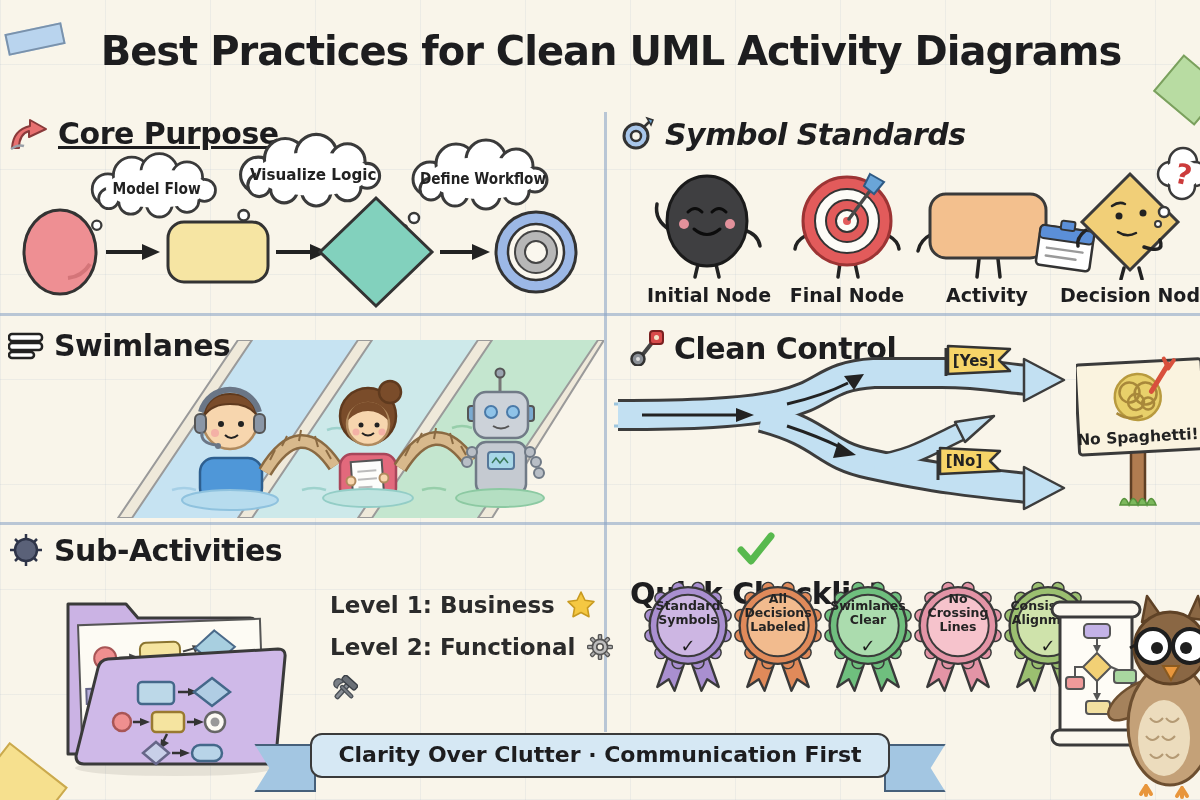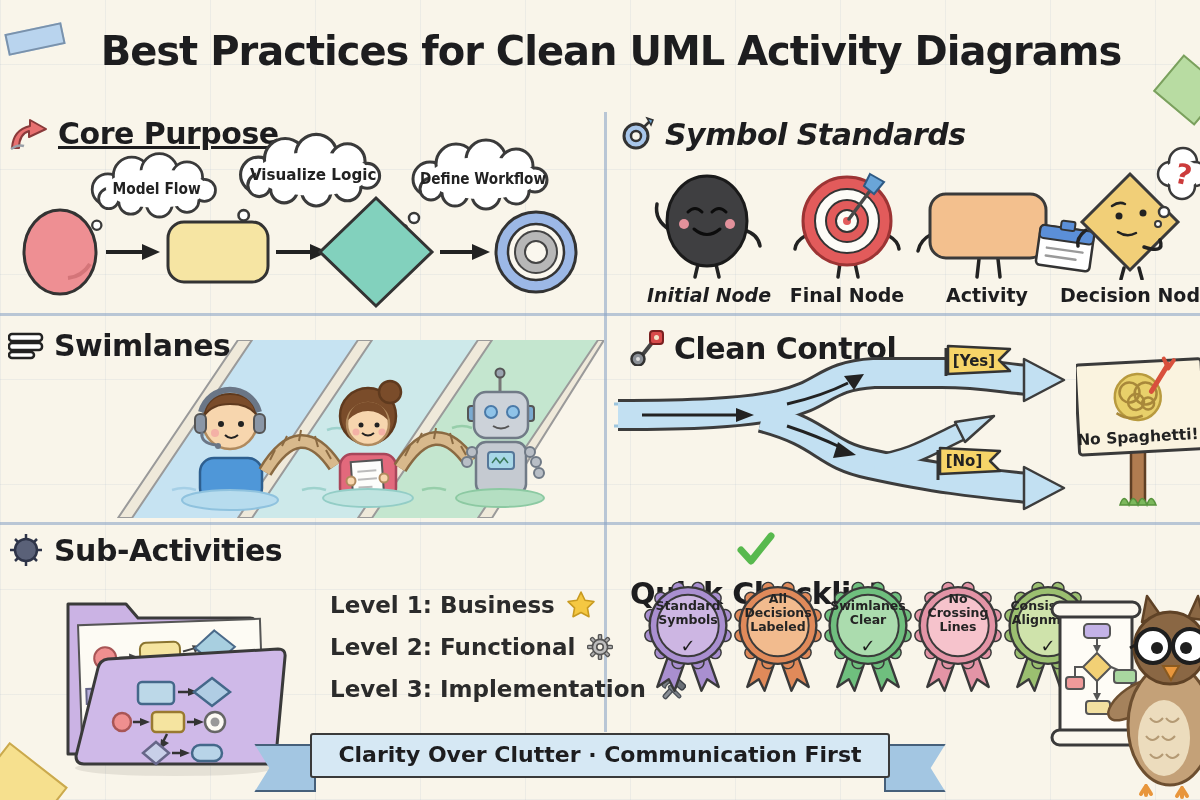--- a/index.html
+++ b/index.html
@@ -58,21 +58,21 @@
   .badge-svg{position:absolute;inset:0;width:96px;height:118px;}
   .badge-text{position:absolute;left:6px;right:6px;top:12px;height:46px;display:flex;align-items:center;justify-content:center;
     text-align:center;font-size:12.5px;line-height:1.12;font-weight:700;color:#242424;white-space:pre-line;}
   .badge-check{position:absolute;left:0;right:0;top:57px;text-align:center;font-size:18px;font-weight:700;color:#1e1e1e;}
   .scroll-owl-svg{position:absolute;left:1050px;top:560px;width:150px;height:240px;}
   
   .banner-wrap{position:absolute;left:0;right:0;top:733px;display:flex;justify-content:center;align-items:flex-start;}
   .banner-tail{width:58px;height:44px;background:#a3c6e2;border:2px solid #46607a;margin-top:11px;}
   .tail-left{clip-path:polygon(0 0,100% 0,100% 100%,0 100%,24% 50%);margin-right:-6px;}
   .tail-right{clip-path:polygon(0 0,100% 0,76% 50%,100% 100%,0 100%);margin-left:-6px;}
-  .banner-center{position:relative;background:#d6e8f4;border:2.5px solid #3a3a3a;border-radius:3px;
+  .banner-center{position:relative;background:#d6e8f4;border:2.5px solid #3a3a3a;border-radius:12px;
     padding:7px 26px 9px;font-size:22px;font-weight:700;white-space:nowrap;z-index:2;}
 </style>
 </head>
 <body>
 
 <div class="canvas">
 
   <svg width="0" height="0" style="position:absolute" aria-hidden="true">
     <defs>
       <symbol id="sym-cloud" viewBox="0 0 160 100">
@@ -225,21 +225,21 @@
     <circle cx="14" cy="76" r="5" fill="#fff" stroke="#3a3a3a" stroke-width="2.5"></circle>
     <g stroke="#3a3a3a" stroke-width="2.5" fill="#fff">
       <circle cx="20" cy="38" r="12"></circle>
         <circle cx="33" cy="26" r="14"></circle>
       <circle cx="45" cy="38" r="12"></circle>
         <circle cx="32" cy="50" r="13"></circle>
     </g>
     <ellipse cx="32" cy="38" rx="18" ry="14" fill="#fff"></ellipse>
     <text x="33" y="48" text-anchor="middle" font-size="28" font-weight="bold" fill="#cc3b3b" transform="rotate(12 33 40)">?</text>
   </svg>
-  <div class="sym-label" style="left:647px;width:120px;font-style:italic;">Initial Node</div>
+  <div class="sym-label" style="left:647px;width:120px;">Initial Node</div>
   <div class="sym-label" style="left:787px;width:120px;">Final Node</div>
   <div class="sym-label" style="left:927px;width:120px;">Activity</div>
   <div class="sym-label" style="left:1060px;width:140px;">Decision Node</div>
 
   <div class="section-header hdr-swim">
     <svg width="36" height="28" viewBox="0 0 36 28">
       <rect x="1" y="2" width="33" height="7" rx="3" fill="#fff" stroke="#222" stroke-width="2.5"></rect>
       <rect x="1" y="11" width="33" height="7" rx="3" fill="#fff" stroke="#222" stroke-width="2.5"></rect>
       <rect x="1" y="20" width="25" height="6" rx="3" fill="#fff" stroke="#222" stroke-width="2.5"></rect>
     </svg>
@@ -505,21 +505,20 @@
           <rect x="10.5" y="0.5" width="3" height="5" rx="1" transform="rotate(180 12 12)"></rect>
           <rect x="10.5" y="0.5" width="3" height="5" rx="1" transform="rotate(225 12 12)"></rect>
           <rect x="10.5" y="0.5" width="3" height="5" rx="1" transform="rotate(270 12 12)"></rect>
           <rect x="10.5" y="0.5" width="3" height="5" rx="1" transform="rotate(315 12 12)"></rect>
         </g>
         <circle cx="12" cy="12" r="7" fill="#bdbdbd" stroke="#555" stroke-width="1.5"></circle>
         <circle cx="12" cy="12" r="3" fill="#f9f5ea" stroke="#555" stroke-width="1.5"></circle>
       </svg>
     </div>
     <div class="level-row">
-      <span class="level-text">Level 3: Implementation</span>
       <svg width="28" height="28" viewBox="0 0 26 26">
         <g transform="rotate(42 13 13)">
           <rect x="11" y="7" width="4" height="17" rx="1.5" fill="#8a8f96" stroke="#4a4f56" stroke-width="1.3"></rect>
           <rect x="5" y="2" width="16" height="6" rx="2" fill="#6a6f76" stroke="#3a3f46" stroke-width="1.3"></rect>
         </g>
         <g transform="rotate(-45 13 13)">
           <rect x="11.5" y="9" width="3" height="15" rx="1.5" fill="#7a7f86" stroke="#4a4f56" stroke-width="1.2"></rect>
           <path d="M9,8 a4.5,4.5 0 1 1 8,0 l-2.5,-1 l-3,0 z" fill="#7a7f86" stroke="#4a4f56" stroke-width="1.2"></path>
         </g>
       </svg>

